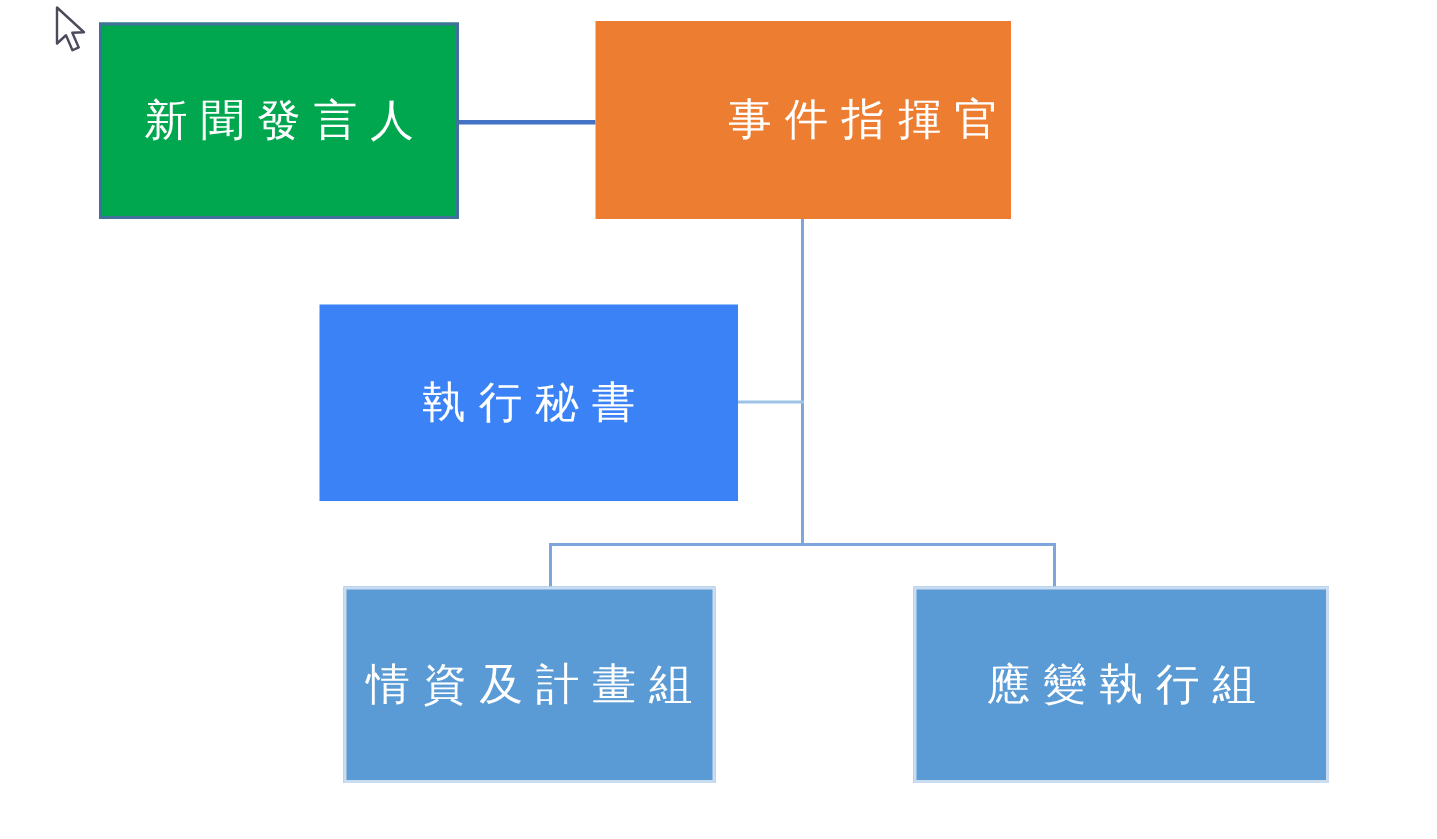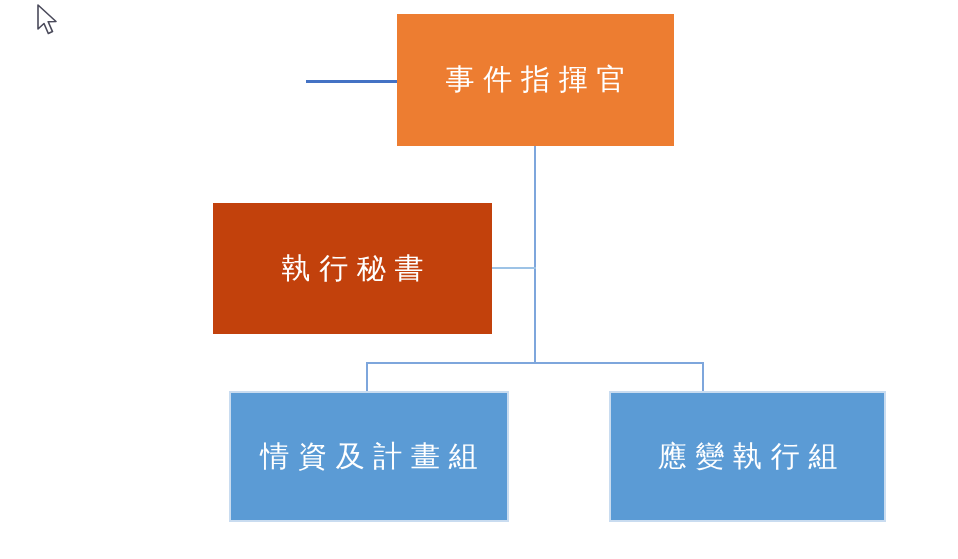--- a/index.html
+++ b/index.html
@@ -29,21 +29,21 @@
     font-weight: 500;
     letter-spacing: 0.30em;
     padding-left: 0.30em; 
     white-space: nowrap;
     text-align: center;
   }
   
   .node-spokesperson { left: 66px;  top: 15px;  width: 240px; height: 131px; border: 2px solid; }
   .node-commander    { left: 397px; top: 14px;  width: 277px; height: 132px; }
   .node-secretary    { left: 213px; top: 203px; width: 279px; height: 131px; }
-  .node-intel        { left: 229px; top: 391px; width: 280px; height: 131px; border: 2px solid; }
+  .node-intel        { left: 229px; top: 391px; width: 248px; height: 131px; border: 2px solid; }
   .node-response     { left: 565px; top: 391px; width: 277px; height: 131px; border: 2px solid; }
 
   .connector { position: absolute; }
   .conn-spokesperson-commander { left: 306px; top: 80px;  width: 91px;  height: 3px; }
   .conn-commander-drop         { left: 534px; top: 146px; width: 2px;   height: 217px; }
   .conn-secretary-h            { left: 492px; top: 267px; width: 44px;  height: 2px; }
   .conn-tbar                   { left: 366px; top: 362px; width: 338px; height: 2px; }
   .conn-left-drop              { left: 366px; top: 362px; width: 2px;   height: 29px; }
   .conn-right-drop             { left: 702px; top: 362px; width: 2px;   height: 29px; }
 
@@ -66,26 +66,29 @@
   <div class="connector conn-commander-drop" style="background-color: rgb(126, 166, 220);"></div>
 
   <div class="connector conn-secretary-h" style="background-color: rgb(157, 195, 230);"></div>
 
   <div class="connector conn-tbar" style="background-color: rgb(126, 166, 220);"></div>
 
   <div class="connector conn-left-drop" style="background-color: rgb(126, 166, 220);"></div>
 
   <div class="connector conn-right-drop" style="background-color: rgb(126, 166, 220);"></div>
 
+  <div class="node node-spokesperson" style="background-color: rgb(0, 167, 79); border-color: rgb(65, 113, 156);">
+    <span class="label">新聞發言人</span>
+  </div>
 
-  <div class="node node-commander" style="background-color: rgb(237, 125, 49);">
+  <div class="node node-commander" style="background-color: rgb(237, 125, 49); justify-content: flex-end;">
     <span class="label">事件指揮官</span>
   </div>
 
-  <div class="node node-secretary" style="background-color: #c2410c; justify-content: center;">
+  <div class="node node-secretary" style="background-color: #3b82f6; justify-content: center;">
     <span class="label">執行秘書</span>
   </div>
 
   <div class="node node-intel" style="background-color: rgb(91, 155, 213); border-color: rgb(201, 220, 240);">
     <span class="label">情資及計畫組</span>
   </div>
 
   <div class="node node-response" style="background-color: rgb(91, 155, 213); border-color: rgb(201, 220, 240); margin-left: 44px;">
     <span class="label">應變執行組</span>
   </div>

